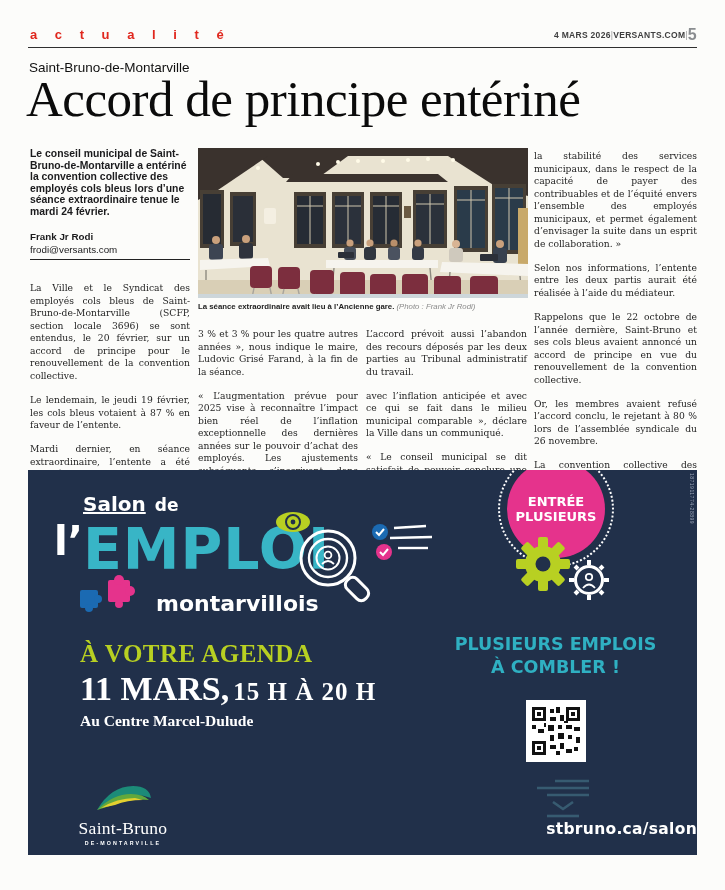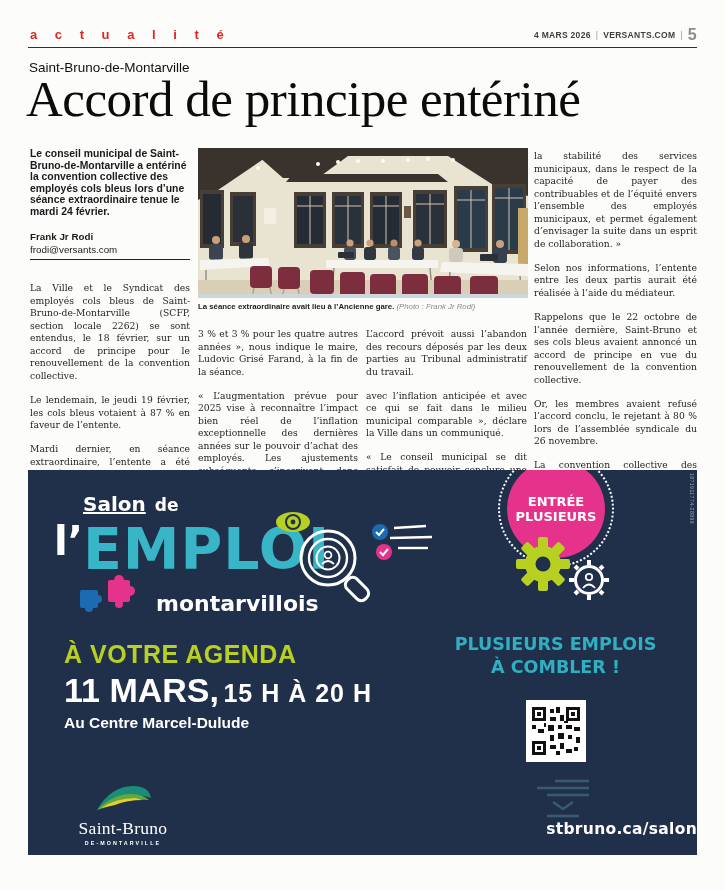--- a/index.html
+++ b/index.html
@@ -1,21 +1,21 @@
 <!DOCTYPE html>
 <html><head>
 <meta charset="utf-8">
 <style>
   * { margin:0; padding:0; box-sizing:border-box; }
   body { background:#f3f4ef; font-family:"Liberation Sans", sans-serif; }
   .page { position:relative; width:725px; height:890px; background:#fcfcfa; margin:0 auto; overflow:hidden; }
 
   
   .section-label { position:absolute; left:30px; top:27px; color:#e0271d; font-size:13px; font-weight:bold; letter-spacing:7px; }
-  .header-right { position:absolute; right:28px; top:30px; font-size:8.5px; font-weight:bold; color:#3e3e3e; letter-spacing:.3px; display:flex; align-items:flex-end; gap:5px; }
+  .header-right { position:absolute; right:28px; top:30px; font-size:8.5px; font-weight:bold; color:#3e3e3e; letter-spacing:.3px; display:flex; align-items:flex-end; }
   .header-right .sep { color:#999; font-weight:normal; }
   .page-num { font-size:16px; color:#8a8d90; line-height:10px; font-weight:bold; }
   .header-rule { position:absolute; left:28px; top:47px; width:669px; border-top:1.3px solid #2f2f2f; }
 
   .kicker { position:absolute; left:29px; top:60px; font-size:13.5px; font-weight:normal; color:#101010; }
   .headline { position:absolute; left:26px; top:70px; width:680px; font-family:"Liberation Serif", serif; font-size:51px; color:#0b0b0b; letter-spacing:-.5px; white-space:nowrap; }
 
   
   .col { position:absolute; font-family:"DejaVu Serif", serif; font-size:9.2px; line-height:12.55px; color:#1f1f1f; text-align:justify; }
   .col p { margin-bottom:11.5px; }
@@ -41,21 +41,21 @@
   .ad-de { font-size:17px; font-weight:bold; margin-left:9px; }
   .ad-emploi-line { position:absolute; left:26px; top:46px; font-family:"DejaVu Sans", sans-serif; white-space:nowrap; }
   .ad-apos { color:#fff; font-size:40px; font-weight:800; vertical-align:14px; }
   .ad-emploi { color:#38b5c6; font-size:57px; font-weight:800; letter-spacing:1px; }
   .ad-montarvillois { position:absolute; left:128px; top:121px; color:#fff; font-family:"DejaVu Sans", sans-serif; font-size:22px; font-weight:bold; }
   .ad-icons { position:absolute; left:0; top:0; }
 
   .badge { position:absolute; left:479px; top:-10px; width:98px; height:98px; background:#e5338c; border-radius:50%; display:flex; flex-direction:column; align-items:center; justify-content:center; color:#fff; font-family:"DejaVu Sans", sans-serif; font-weight:800; font-size:13px; line-height:15px; }
   .badge-ring { position:absolute; left:470px; top:-19px; width:116px; height:116px; border:2.2px dotted #fff; border-radius:50%; }
 
-  .agenda { position:absolute; left:36px; top:170px; font-family:Liberation Sans, sans-serif; }
+  .agenda { position:absolute; left:52px; top:170px; font-family:Liberation Serif, serif; }
   .agenda-label { color:#b8d022; font-size:25px; font-weight:800; letter-spacing:.5px; }
   .agenda-date { color:#fff; margin-top:2px; white-space:nowrap; }
   .agenda-date .big { font-size:34px; font-weight:800; }
   .agenda-date .time { font-size:25px; font-weight:800; letter-spacing:1px; }
   .agenda-venue { color:#fff; font-size:15.5px; font-weight:bold; margin-top:4px; }
 
   .jobs { position:absolute; left:420px; top:163px; width:215px; text-align:center; color:#2fb0c2; font-family:"DejaVu Sans", sans-serif; font-size:17.5px; line-height:23px; font-weight:800; }
 
   .qr-box { position:absolute; left:498px; top:230px; width:60px; height:62px; background:#fff; display:flex; align-items:center; justify-content:center; }
 
@@ -85,21 +85,21 @@
   <div class="header-rule"></div>
 
   <div class="kicker">Saint-Bruno-de-Montarville</div>
   <div class="headline">Accord de principe entériné</div>
 
   <div class="col col1">
     <div class="lead">Le conseil municipal de Saint-Bruno-de-Montarville a entériné la convention collective des employés cols bleus lors d’une séance extraordinaire tenue le mardi 24 février.</div>
     <div class="byline-name">Frank Jr Rodi</div>
     <div class="byline-email">frodi@versants.com</div>
     <div class="byline-rule"></div>
-    <p>La Ville et le Syndicat des employés cols bleus de Saint-Bruno-de-Montarville (SCFP, section locale 2262) se sont entendus, le 18 février, sur un accord de principe pour le renouvellement de la convention collective.</p>
+    <p>La Ville et le Syndicat des employés cols bleus de Saint-Bruno-de-Montarville (SCFP, section locale 3696) se sont entendus, le 20 février, sur un accord de principe pour le renouvellement de la convention collective.</p>
     <p>Le lendemain, le jeudi 19 février, les cols bleus votaient à 87 % en faveur de l’entente.</p>
     <p>Mardi dernier, en séance extraordinaire, l’entente a été adoptée par le conseil municipal. La nouvelle convention collective est d’une durée de six ans. « Les hausses sont de 7 % pour 2025, 3,5 % pour 2026 et ensuite 3 %, 3 %,</p>
   </div>
 
   <div class="photo">
     <svg width="330" height="150" viewBox="0 0 330 150">
       <rect width="330" height="150" fill="#e9e3d1"></rect>
 
       <polygon points="0,0 330,0 330,8 0,8" fill="#3a322d"></polygon>
       <polygon points="60,8 150,8 120,30 85,30" fill="#3a322d"></polygon>

